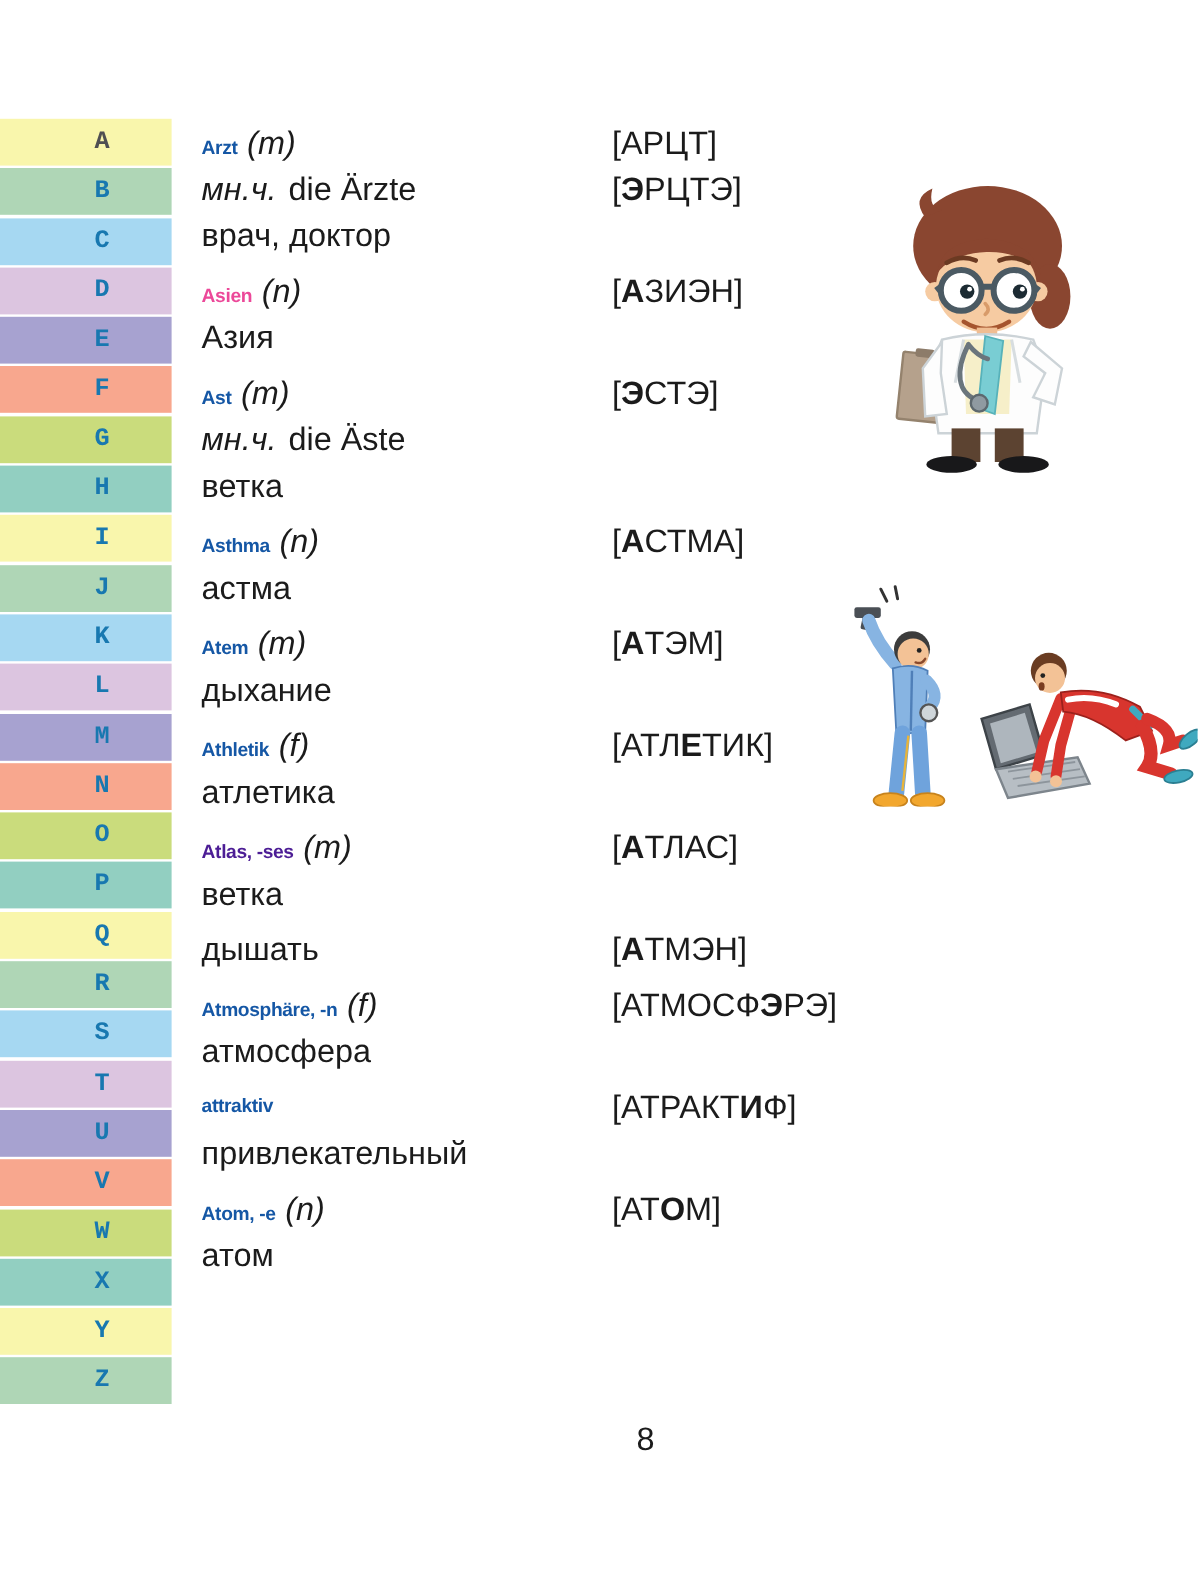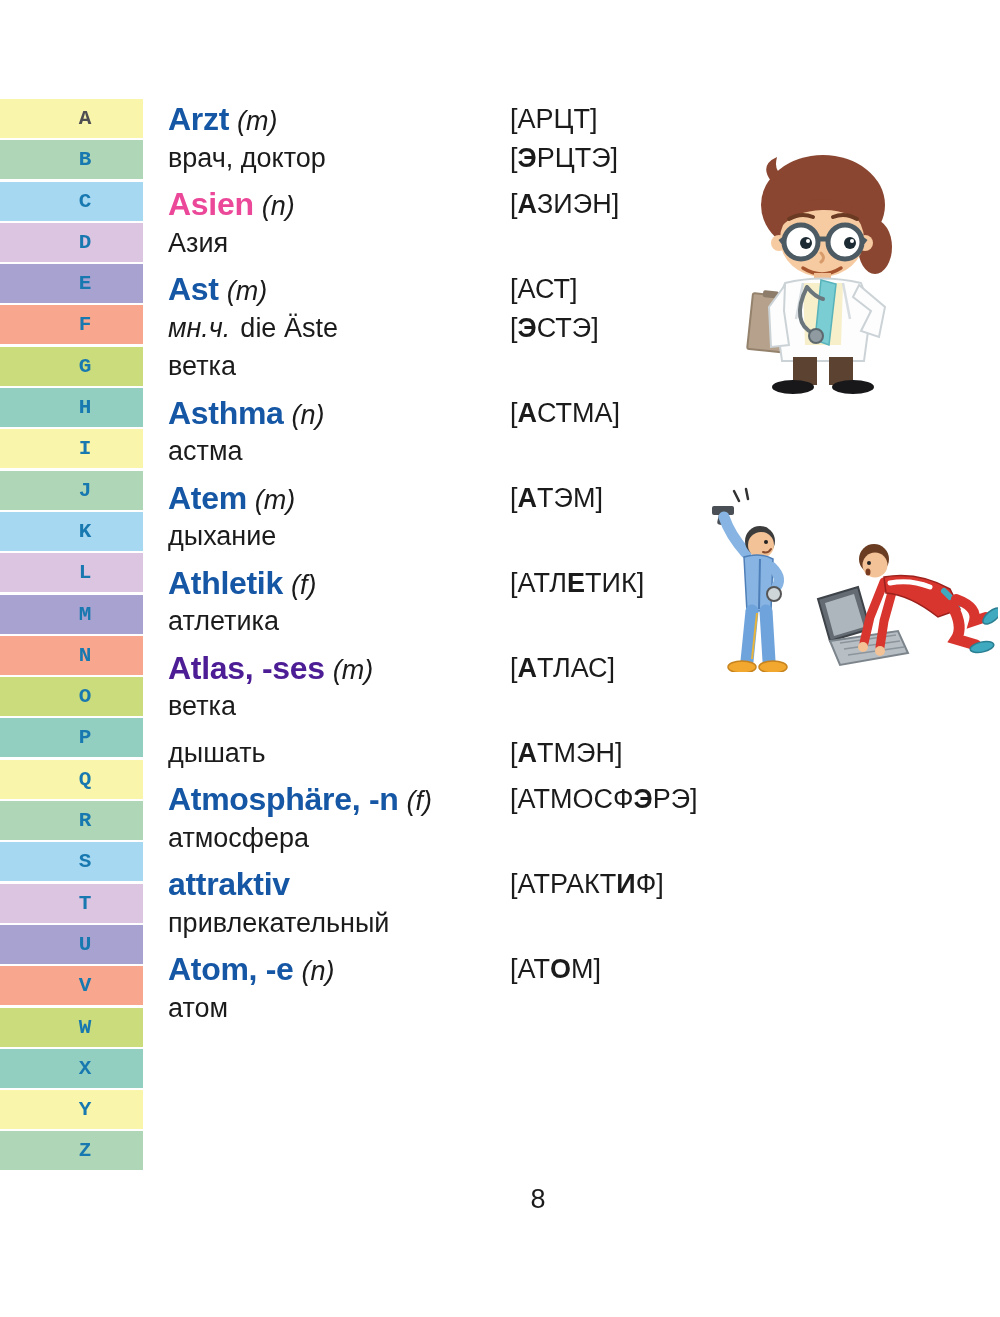--- a/index.html
+++ b/index.html
@@ -16,21 +16,21 @@
     padding-left:27px;
   }
   .band-letter{
     font-family:"Liberation Mono","DejaVu Sans Mono",monospace;
     font-weight:bold;font-size:21px;line-height:1;
   }
   
   #entries{position:absolute;left:168px;top:100px;width:822px;}
   .entry{display:grid;grid-template-columns:342px 1fr;margin-bottom:8px;}
   .line{height:38.5px;line-height:38.5px;white-space:nowrap;}
-  .headword{font-weight:bold;font-size:32px;letter-spacing:-0.3px;}
+  .headword{font-weight:bold;font-size:16px;letter-spacing:-0.3px;}
   .gender{font-style:italic;font-size:27px;margin-left:8px;color:#1b1b1b;}
   .plural-line,.translation-line,.trans-line{font-size:27px;}
   .plural-label{font-style:italic;margin-right:10px;}
   .trans-line .stress{font-weight:bold;}
   
   #page-number{
     position:absolute;left:498px;top:1184px;width:80px;
     text-align:center;font-size:27px;
   }
   
@@ -119,20 +119,21 @@
     </div>
     <div class="band" style="background: rgb(175, 214, 182);">
       <span class="band-letter" style="color: rgb(24, 120, 176);">Z</span>
     </div>
   </div>
 
 <main id="entries">
     <article class="entry">
       <div class="entry-left">
         <div class="line head-line"><span class="headword" style="color: rgb(21, 87, 165);">Arzt</span><span class="gender">(m)</span></div>
+        <div class="line plural-line"><span class="plural-label">мн.ч.</span><span class="plural-text">die Ärzte</span></div>
         <div class="line translation-line">врач, доктор</div>
       </div>
       <div class="entry-right">
         <div class="line trans-line"><span class="pre">[АРЦТ]</span></div>
         <div class="line trans-line"><span class="pre">[</span><span class="stress">Э</span><span class="post">РЦТЭ]</span></div>
       </div>
     </article>
     <article class="entry">
       <div class="entry-left">
         <div class="line head-line"><span class="headword" style="color: #ec4899;">Asien</span><span class="gender">(n)</span></div>
@@ -142,21 +143,20 @@
         <div class="line trans-line"><span class="pre">[</span><span class="stress">А</span><span class="post">ЗИЭН]</span></div>
       </div>
     </article>
     <article class="entry">
       <div class="entry-left">
         <div class="line head-line"><span class="headword" style="color: rgb(21, 87, 165);">Ast</span><span class="gender">(m)</span></div>
         <div class="line plural-line"><span class="plural-label">мн.ч.</span><span class="plural-text">die Äste</span></div>
         <div class="line translation-line">ветка</div>
       </div>
       <div class="entry-right">
-        <div class="line trans-line"><span class="pre">[АСТ]</span></div>
         <div class="line trans-line"><span class="pre">[</span><span class="stress">Э</span><span class="post">СТЭ]</span></div>
       </div>
     </article>
     <article class="entry">
       <div class="entry-left">
         <div class="line head-line"><span class="headword" style="color: rgb(21, 87, 165);">Asthma</span><span class="gender">(n)</span></div>
         <div class="line translation-line">астма</div>
       </div>
       <div class="entry-right">
         <div class="line trans-line"><span class="pre">[</span><span class="stress">А</span><span class="post">СТМА]</span></div>

